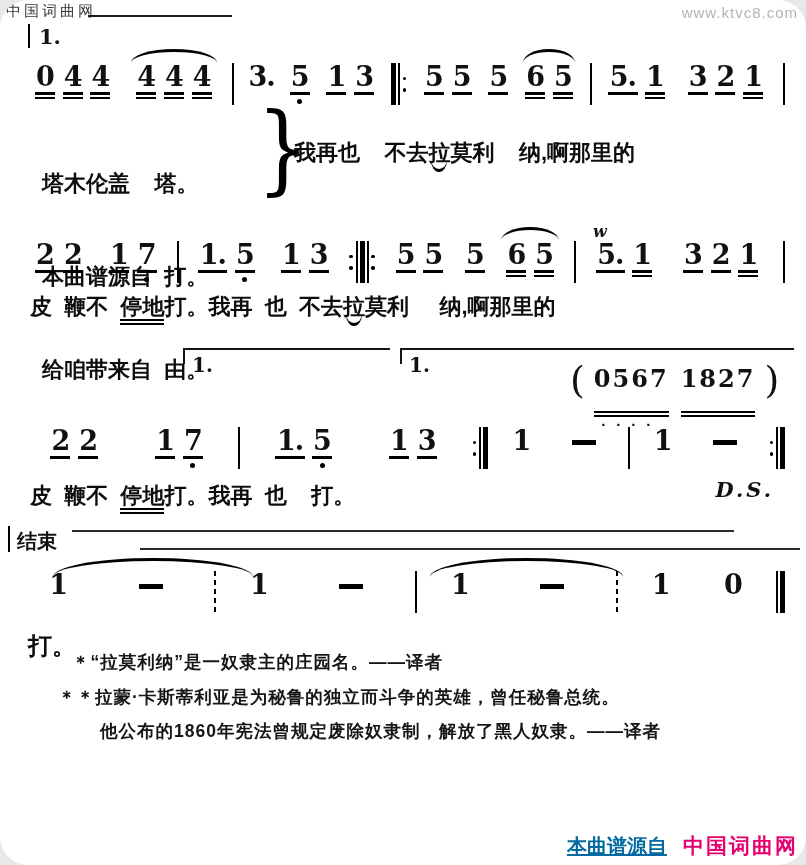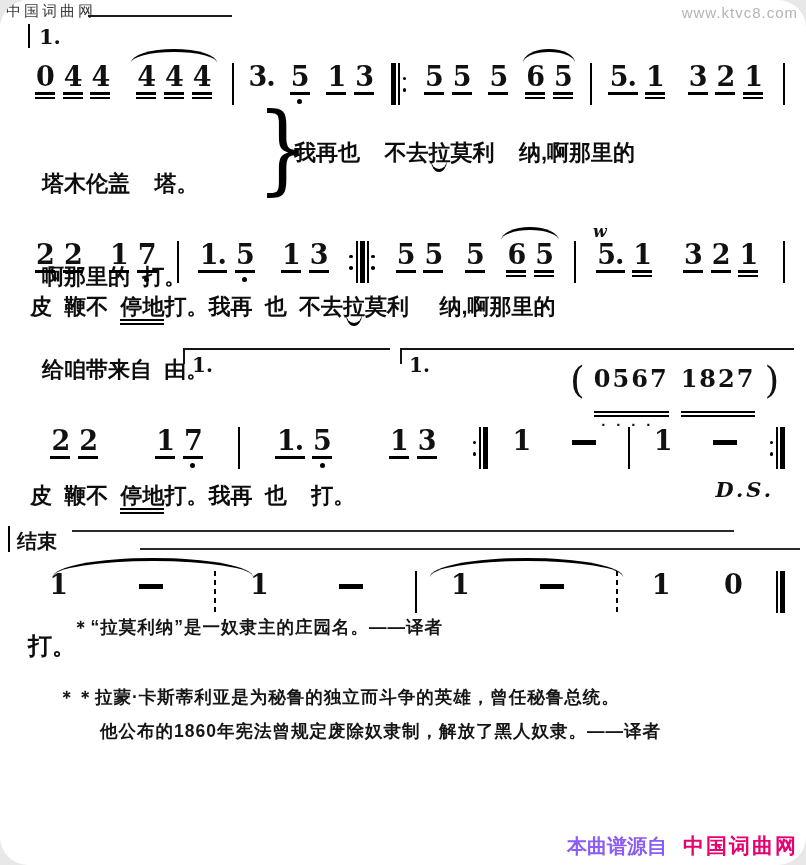--- a/index.html
+++ b/index.html
@@ -66,21 +66,21 @@
   .fgrp{font:700 24px "DejaVu Serif",serif;letter-spacing:2px;border-bottom:2.5px solid #000;
         padding-bottom:18px;position:relative;}
   .fgrp::after{content:'';position:absolute;left:0;right:0;bottom:-6px;height:2.5px;background:#000;}
   .fdots{margin-top:9px;font-size:15px;font-weight:700;letter-spacing:10px;line-height:6px;}
 
   
   .fn{position:absolute;font-weight:700;font-size:17.5px;letter-spacing:1px;color:#161616;white-space:pre;}
 
   
   .footer{position:absolute;right:8px;top:832px;display:flex;align-items:baseline;gap:16px;}
-  .footer .pfx{font-weight:700;font-size:20px;color:#8b5cf6;}
+  .footer .pfx{font-weight:700;font-size:20px;color:#0369a1;text-decoration:underline;}
   .footer .brand{font-weight:700;font-size:21px;letter-spacing:2px;}
 </style>
 </head>
 <body>
 
 <div class="page">
 
   <div class="site-left">中国词曲网</div>
   <div class="site-line"></div>
   <div class="site-right">www.ktvc8.com</div>
@@ -234,21 +234,21 @@
           </span>
         </span>
       </span>
       <span class="bar">
         <span class="bl"></span>
       </span>
     </div>
 
   <div class="lyric stack" style="left:42px;top:106px;">
     <div>塔木伦盖    塔。</div>
-    <div>啊那里的  打。</div>
+    <div>本曲谱源自  打。</div>
     <div>给咱带来自  由。</div>
   </div>
   <div class="brace" style="left:252px;top:100px;">}</div>
   <div class="lyric" style="left:294px;top:138px;"><span>我再也    不去</span><span class="uslur">拉</span><span>莫利    纳,啊那里的</span></div>
 
   <div class="system" style="top:226px;">
       <span class="grp" style="flex-grow: 2;">
         <span class="grow">
           <span class="note">
             <span class="dig">2</span>
@@ -561,21 +561,21 @@
         </span>
       </span>
       <span class="bar">
         <span class="bl"></span>
         <span class="bk"></span>
       </span>
     </div>
 
   <div class="lyric" style="left:28px;top:630px;font-size:24px;">打。</div>
 
-  <div class="fn" style="left:72px;top:615px;">＊“拉莫利纳”是一奴隶主的庄园名。——译者</div>
+  <div class="fn" style="left:72px;top:650px;">＊“拉莫利纳”是一奴隶主的庄园名。——译者</div>
   <div class="fn" style="left:58px;top:685px;">＊＊拉蒙·卡斯蒂利亚是为秘鲁的独立而斗争的英雄，曾任秘鲁总统。</div>
   <div class="fn" style="left:100px;top:719px;">他公布的1860年宪法曾规定废除奴隶制，解放了黑人奴隶。——译者</div>
 
   <div class="footer">
     <span class="pfx">本曲谱源自</span>
     <span class="brand" style="color: rgb(230, 0, 112);">中国词曲网</span>
   </div>
 
 </div>
 

